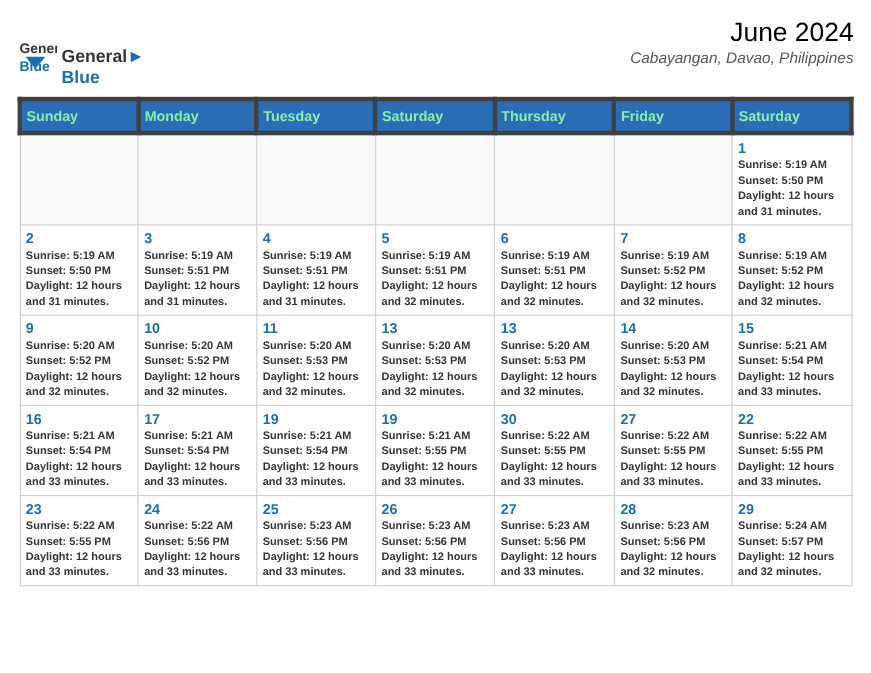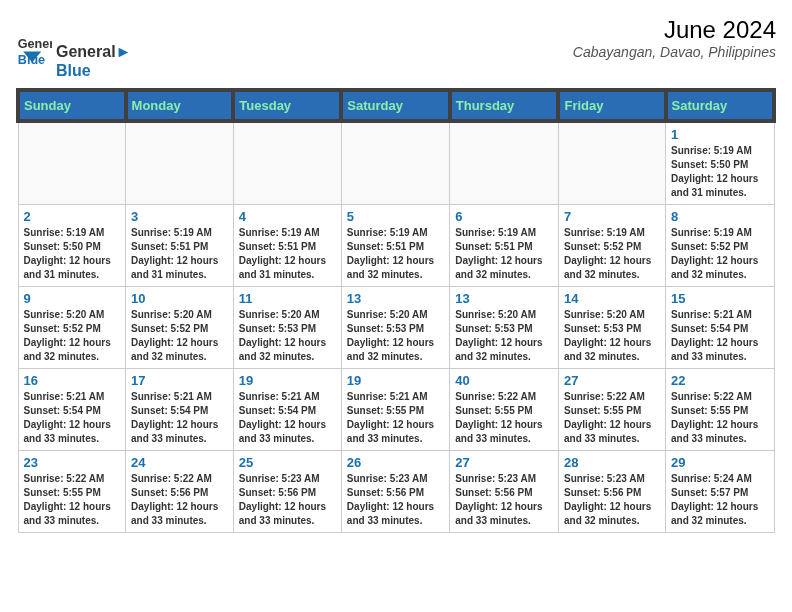--- a/index.html
+++ b/index.html
@@ -202,21 +202,21 @@
         </td>
         <td>
           <span class="day-number">19</span>
           <div class="day-info">Sunrise: 5:21 AM<br>Sunset: 5:54 PM<br>Daylight: 12 hours and 33 minutes.</div>
         </td>
         <td>
           <span class="day-number">19</span>
           <div class="day-info">Sunrise: 5:21 AM<br>Sunset: 5:55 PM<br>Daylight: 12 hours and 33 minutes.</div>
         </td>
         <td>
-          <span class="day-number">40</span>
+          <span class="day-number">30</span>
           <div class="day-info">Sunrise: 5:22 AM<br>Sunset: 5:55 PM<br>Daylight: 12 hours and 33 minutes.</div>
         </td>
         <td>
           <span class="day-number">27</span>
           <div class="day-info">Sunrise: 5:22 AM<br>Sunset: 5:55 PM<br>Daylight: 12 hours and 33 minutes.</div>
         </td>
         <td>
           <span class="day-number">22</span>
           <div class="day-info">Sunrise: 5:22 AM<br>Sunset: 5:55 PM<br>Daylight: 12 hours and 33 minutes.</div>
         </td>

